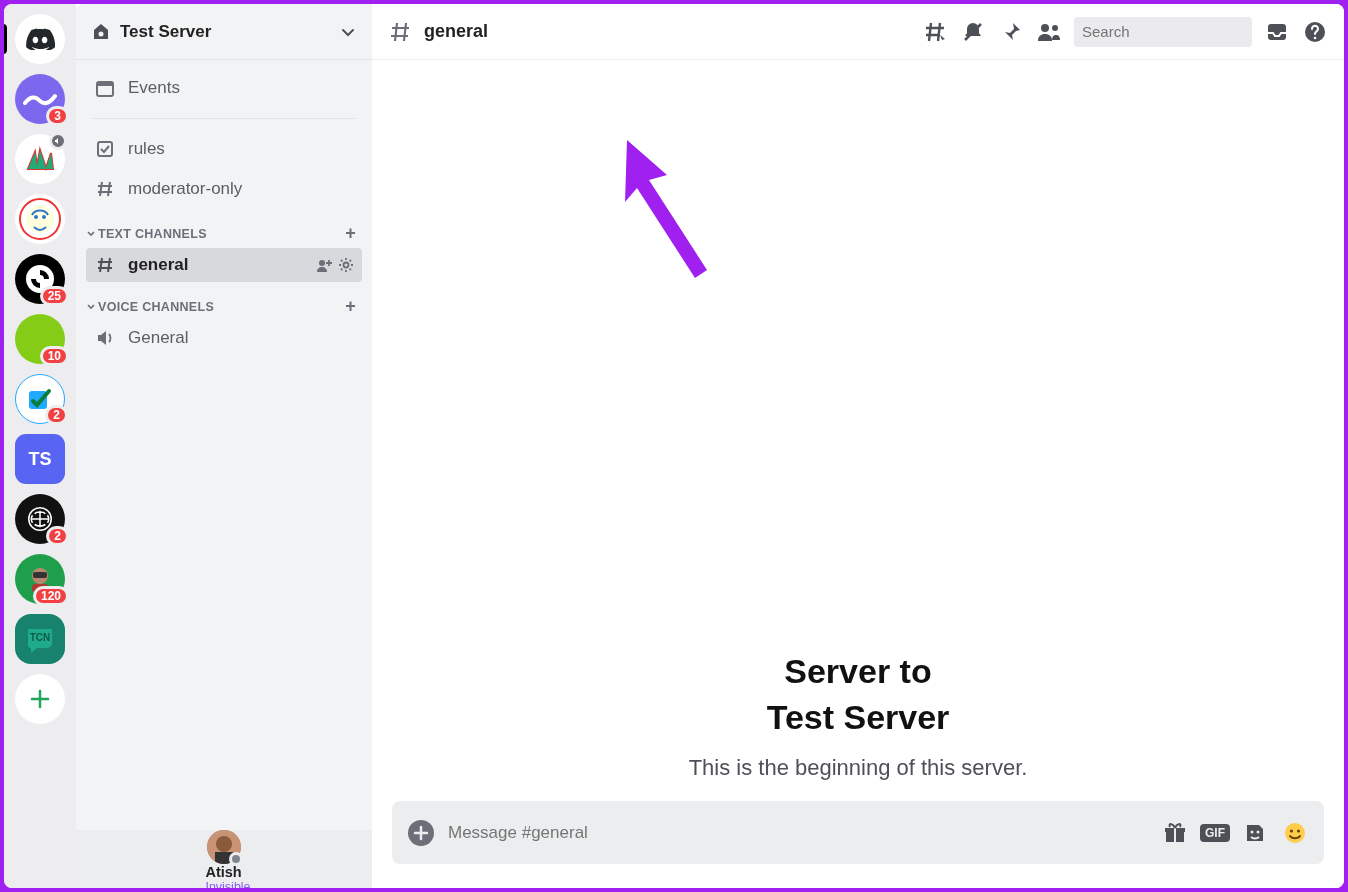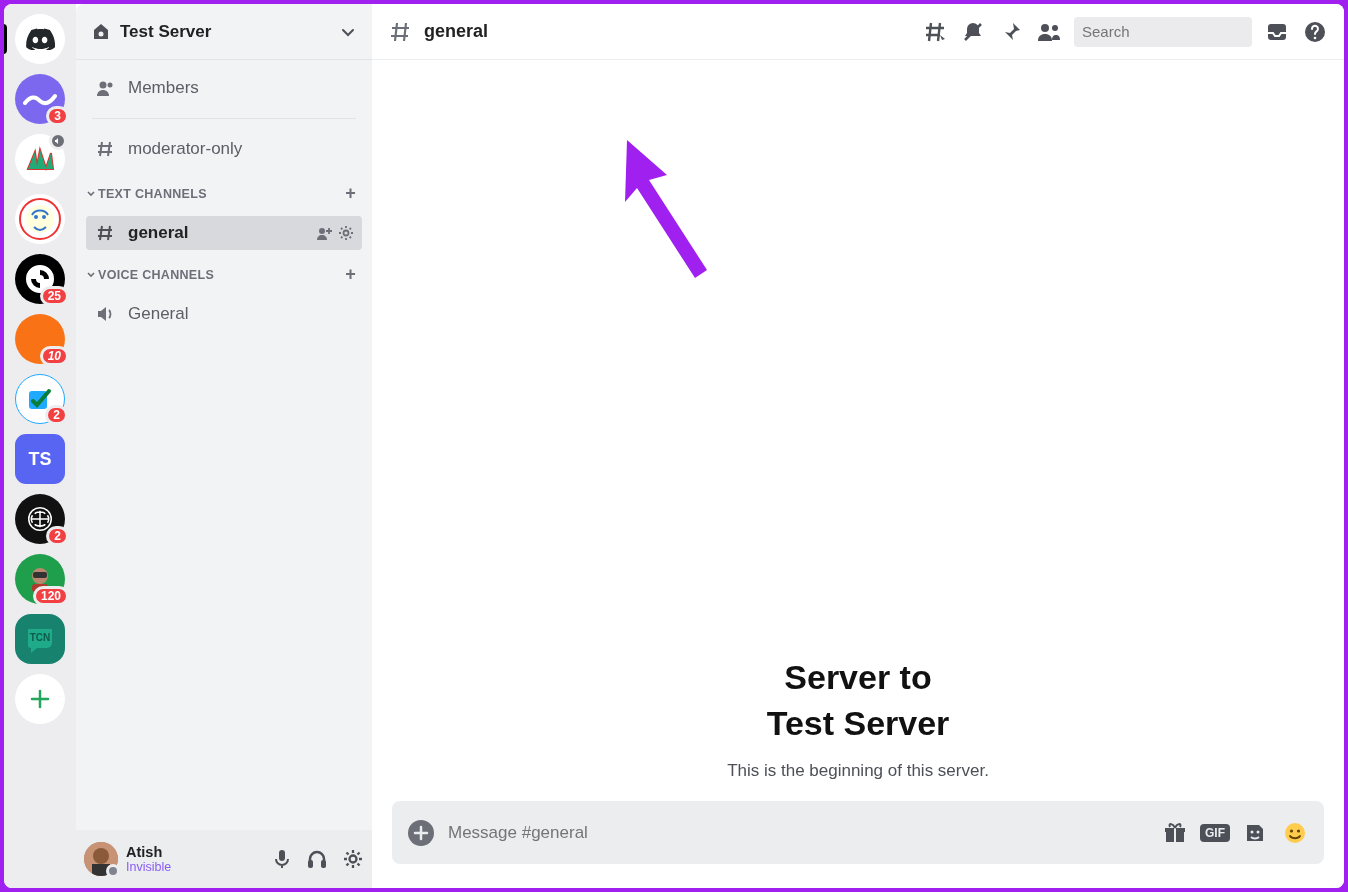--- a/index.html
+++ b/index.html
@@ -23,45 +23,45 @@
 
 .channel-col { width: 296px; background: #f2f3f5; display:flex; flex-direction:column; border-top-left-radius: 8px; }
 .server-header { height: 56px; border-bottom:1px solid #e2e3e5; display:flex; align-items:center; padding:0 16px; cursor:pointer; justify-content:space-between; font-weight:700; font-size:17px; color:#222;}
 .server-header-left{display:flex;align-items:center;gap:10px;}
 .channel-scroll { flex:1; padding:8px 10px; overflow-y:auto;}
 .c-item{ height:40px; display:flex; align-items:center; gap:12px; padding:0 8px; border-radius:4px; color:#5c5e66; font-size:17px; cursor:pointer;}
 .c-item-sm{ height:34px; display:flex; align-items:center; gap:12px; padding:0 8px; border-radius:4px; color:#5c5e66; font-size:17px; cursor:pointer;}
 .c-item .ico, .c-item-sm .ico{width:22px; display:flex;justify-content:center;}
 .c-item-actions{margin-left:auto; display:flex; gap:6px; color:#6d6f78;}
 .sep{height:1px; background:#e2e3e5; margin:10px 6px;}
-.cat-head{ display:flex; align-items:center; justify-content:space-between; padding:14px 6px 12px 0; color:#6d6f78; font-size:12.5px; font-weight:700; letter-spacing:0.3px;text-align:right;}
+.cat-head{ display:flex; align-items:center; justify-content:space-between; padding:14px 6px 4px 0; color:#6d6f78; font-size:12.5px; font-weight:700; letter-spacing:0.3px;text-align:right;}
 .cat-head .l{display:flex;align-items:center;gap:2px;cursor:pointer;}
 .cat-head .plus{cursor:pointer; font-size:18px; color:#6d6f78;}
 
-.user-panel{ height:58px; background:#ebedef; display:flex; align-items:center; padding:0 8px;}
+.user-panel{ height:58px; background:#ebedef; display:flex; align-items:center; padding:0 8px;flex-direction:column;}
 .avatar{width:34px;height:34px;border-radius:50%; background:#b88; position:relative; overflow:hidden;}
 .status-dot{position:absolute; bottom:-2px; right:-2px; width:14px;height:14px;border-radius:50%; background:#80848e; border:3px solid #ebedef;}
 .user-info{margin-left:8px;flex:1;}
 .user-name{font-size:14.5px;font-weight:600;color:#222;}
 .user-status{font-size:12.5px;color:#8b5cf6;}
 .up-icons{display:flex;gap:14px;color:#4e5058;}
 .up-icons > *{cursor:pointer;}
 
 .content-col{flex:1; background:#ffffff; display:flex; flex-direction:column;}
 .chan-header{height:56px;border-bottom:1px solid #eceef0;display:flex;align-items:center;padding:0 16px;gap:12px;}
 .chan-name{font-size:18px;font-weight:600;color:#222;}
 .chan-header .spacer{flex:1;}
 .head-ico{color:#4e5058;cursor:pointer;width:26px;display:flex;justify-content:center;}
 .search-box{background:#ebebed;border-radius:4px;height:30px;display:flex;align-items:center;padding:0 8px;width:178px;color:#6d6f78;}
 .search-box input{border:none;background:transparent;outline:none;flex:1;font-size:15px;color:#333;}
 
 .chat-body{flex:1; position:relative; display:flex; flex-direction:column; justify-content:flex-end; padding: 0 20px 24px 20px;}
 .welcome{align-self:center; text-align:center; margin-bottom:20px;}
 .welcome h1{font-size:34px;font-weight:800;color:#111; line-height:1.35;}
-.welcome p{margin-top:14px;font-size:17px;color:#4e5058;}
+.welcome p{margin-top:14px;font-size:22px;color:#4e5058;}
 
 .composer{height:63px;background:#ebedef;border-radius:8px;display:flex;align-items:center;padding:0 16px; gap:14px;}
 .composer .plus{width:26px;height:26px;border-radius:50%;background:#6d6f78;display:flex;align-items:center;justify-content:center;color:#ebedef;cursor:pointer;}
 .composer input{flex:1;border:none;background:transparent;outline:none;font-size:17px;color:#333;}
 .composer-icons{display:flex;gap:14px;color:#4e5058;}
 .composer-icons > *{cursor:pointer;width:26px;display:flex;justify-content:center;align-items:center;}
 .gif-badge{background:#4e5058;color:#ebedef;font-weight:800;font-size:12px;border-radius:4px;padding:2px 5px;}
 
 svg{display:block;}
 .cursor-arrow{position:absolute; left:245px; top:70px; pointer-events:none;}
@@ -104,21 +104,21 @@
             <circle cx="18" cy="20" r="2" fill="#37c"></circle>
             <circle cx="26" cy="20" r="2" fill="#37c"></circle>
           </svg>
       </div>
       <div class="server-pill" style="background:#000;text-align:center;">
         <svg width="32" height="32">
             <path d="M16 2a14 14 0 100 28 14 14 0 000-28zm0 5a9 9 0 019 9h-5a4 4 0 00-4-4zM7 16h5a4 4 0 004 4v5a9 9 0 01-9-9z" fill="#fff"></path>
           </svg>
         <span class="badge">25</span>
       </div>
-      <div class="server-pill" style="background:#f97316;font-style:italic;">
+      <div class="server-pill" style="background:#84cc16;">
         <span class="badge">10</span>
       </div>
       <div class="server-pill" style="background:#fff;border:1px solid #1faaff;">
         <svg width="30" height="30">
             <rect x="4" y="7" width="18" height="18" rx="3" fill="#1faaff"></rect>
             <path d="M8 17l4 4 12-14" fill="none" stroke="#0b7d3a" stroke-width="4" stroke-linecap="round"></path>
           </svg>
         <span class="badge">2</span>
       </div>
       <div class="server-pill" style="background:#5865f2;border-radius:11px;">
@@ -163,30 +163,38 @@
         </div>
         <svg width="16" height="16">
             <path d="M3 6l5 5 5-5" fill="none" stroke="#4e5058" stroke-width="2" stroke-linecap="round"></path>
           </svg>
       </div>
 
       <div class="channel-scroll">
         <div class="c-item">
           <span class="ico">
               <svg width="20" height="20">
-                <circle cx="8" cy="7" r="3.5" fill="#6d6f78"></circle>
-                <path d="M2 18c0-4 3-6 6-6s6 2 6 6" fill="#6d6f78"></path>
-                <circle cx="15" cy="7" r="2.5" fill="#6d6f78"></circle>
-              </svg>
-            </span>
-          <span>Members</span>
+                <rect x="2" y="4" width="16" height="14" rx="2" fill="none" stroke="#6d6f78" stroke-width="2"></rect>
+                <rect x="2" y="4" width="16" height="4" fill="#6d6f78"></rect>
+              </svg>
+            </span>
+          <span>Events</span>
         </div>
 
         <div class="sep"></div>
 
+        <div class="c-item">
+          <span class="ico">
+              <svg width="20" height="20">
+                <rect x="3" y="3" width="14" height="14" rx="2" fill="none" stroke="#6d6f78" stroke-width="2"></rect>
+                <path d="M6 10l3 3 5-6" fill="none" stroke="#6d6f78" stroke-width="2"></path>
+              </svg>
+            </span>
+          <span>rules</span>
+        </div>
         <div class="c-item">
           <span class="ico">
               <svg width="20" height="20">
                 <path d="M7 3l-2 14M15 3l-2 14M3 7h14M3 13h14" stroke="#6d6f78" stroke-width="2"></path>
               </svg>
             </span>
           <span>moderator-only</span>
         </div>
 
         <div class="cat-head">

